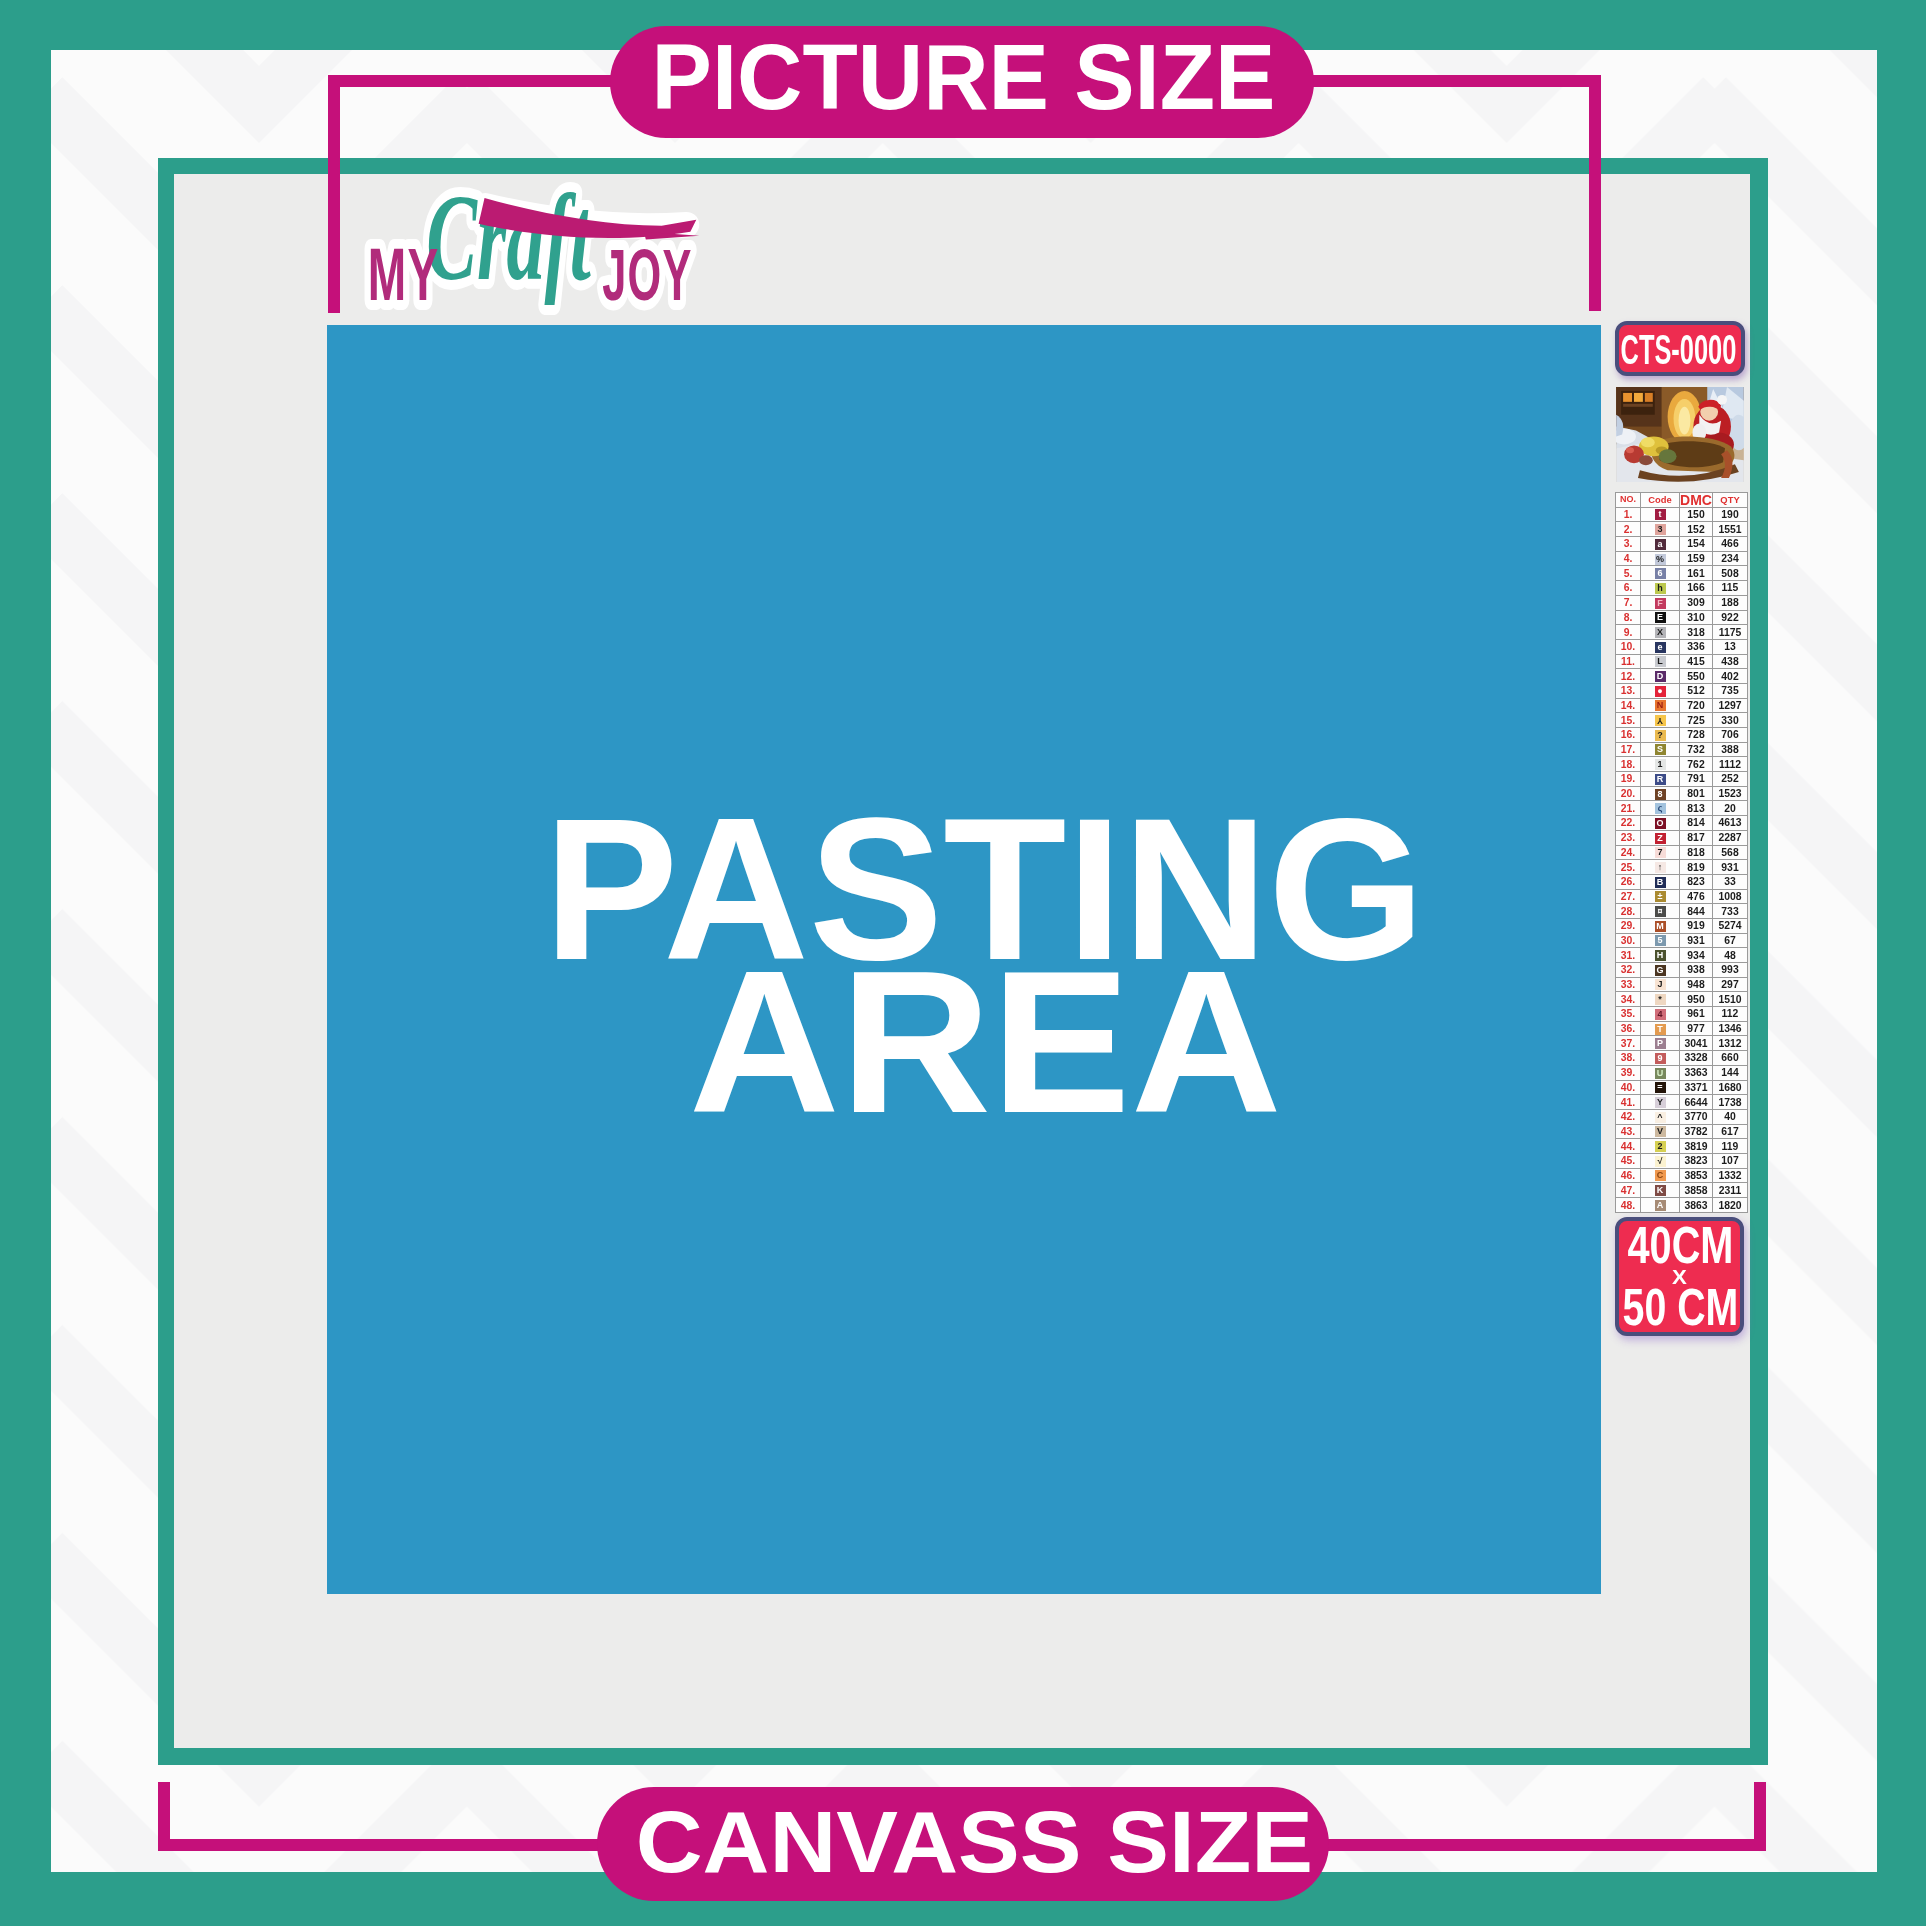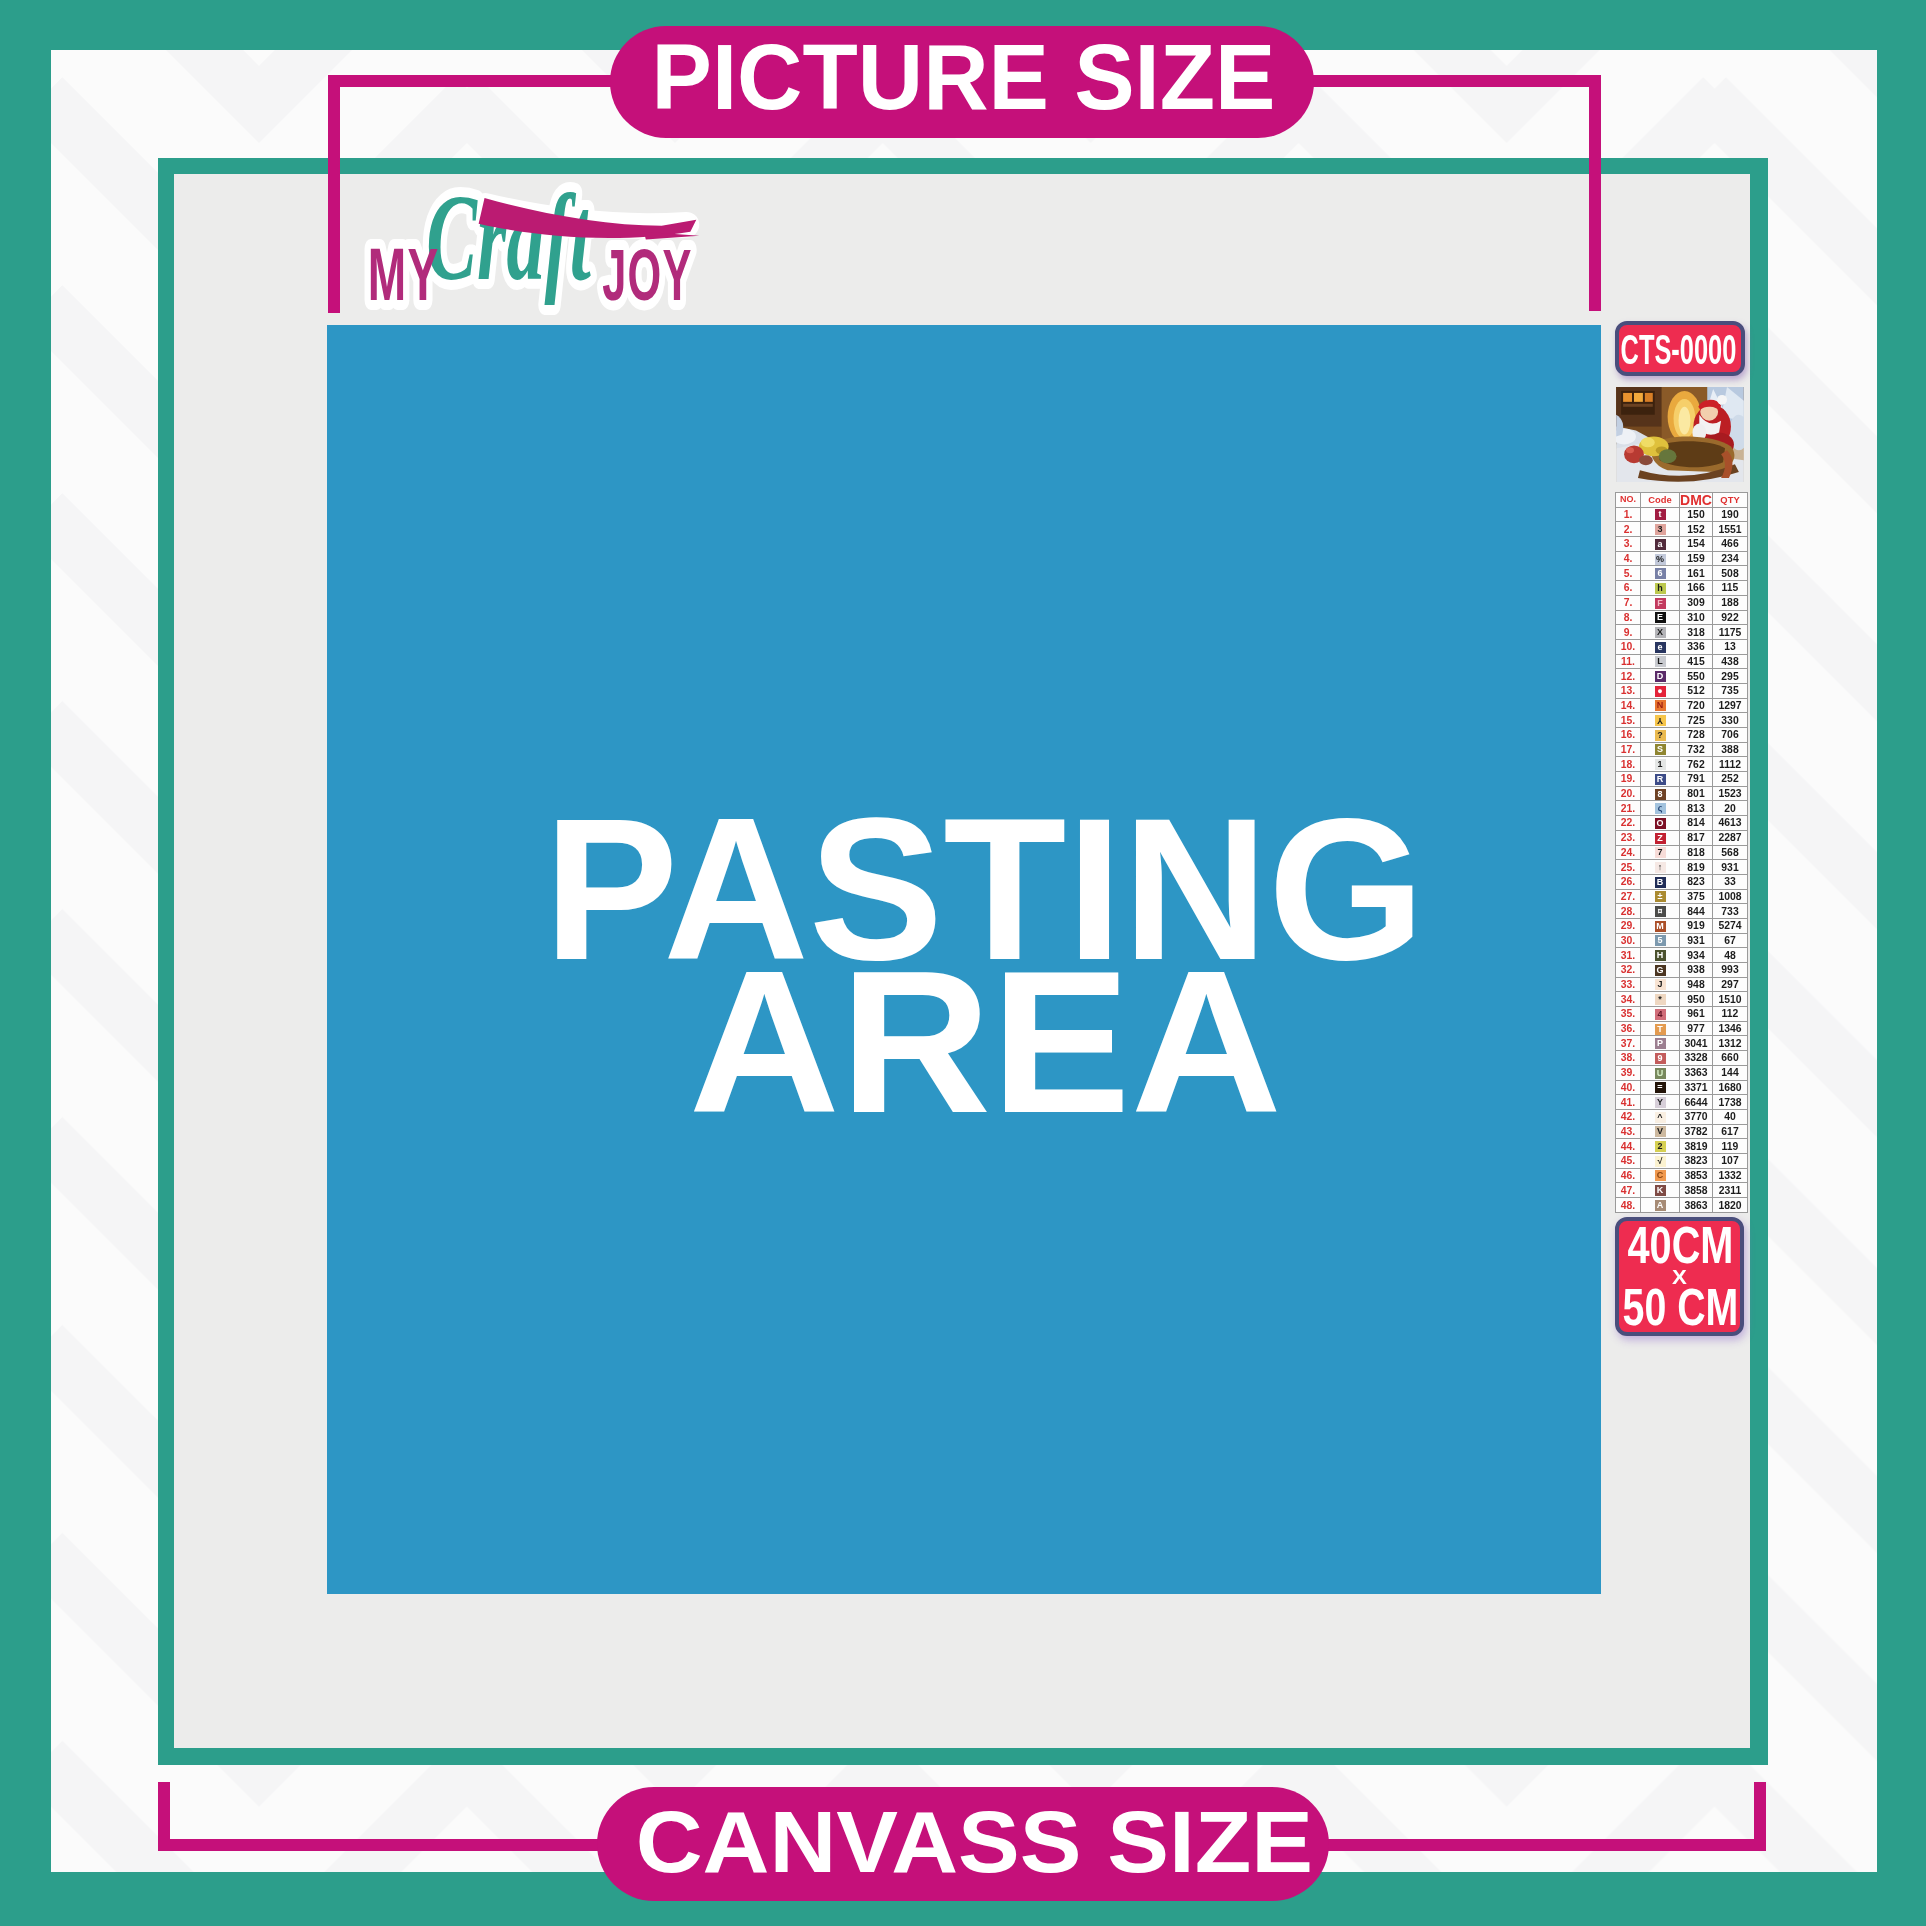--- a/index.html
+++ b/index.html
@@ -187,21 +187,21 @@
 <tr>
         <td class="no">11.</td>
         <td class="cd"><span class="sq" style="background:#c8cacf;color:#1a1a1a"><i>L</i></span></td>
         <td class="dm">415</td>
         <td class="qt">438</td>
       </tr>
 <tr>
         <td class="no">12.</td>
         <td class="cd"><span class="sq" style="background:#5a2a68;color:#fff"><i>D</i></span></td>
         <td class="dm">550</td>
-        <td class="qt">295</td>
+        <td class="qt">402</td>
       </tr>
 <tr>
         <td class="no">13.</td>
         <td class="cd"><span class="sq" style="background:#e42339;color:#fff"><i>●</i></span></td>
         <td class="dm">512</td>
         <td class="qt">735</td>
       </tr>
 <tr>
         <td class="no">14.</td>
         <td class="cd"><span class="sq" style="background:#e8762f;color:#9b1b10"><i>N</i></span></td>
@@ -276,21 +276,21 @@
       </tr>
 <tr>
         <td class="no">26.</td>
         <td class="cd"><span class="sq" style="background:#202d57;color:#fff"><i>B</i></span></td>
         <td class="dm">823</td>
         <td class="qt">33</td>
       </tr>
 <tr>
         <td class="no">27.</td>
         <td class="cd"><span class="sq" style="background:#aa8a30;color:#fff"><i>±</i></span></td>
-        <td class="dm">375</td>
+        <td class="dm">476</td>
         <td class="qt">1008</td>
       </tr>
 <tr>
         <td class="no">28.</td>
         <td class="cd"><span class="sq" style="background:#4b4b49;color:#fff"><i>¤</i></span></td>
         <td class="dm">844</td>
         <td class="qt">733</td>
       </tr>
 <tr>
         <td class="no">29.</td>

